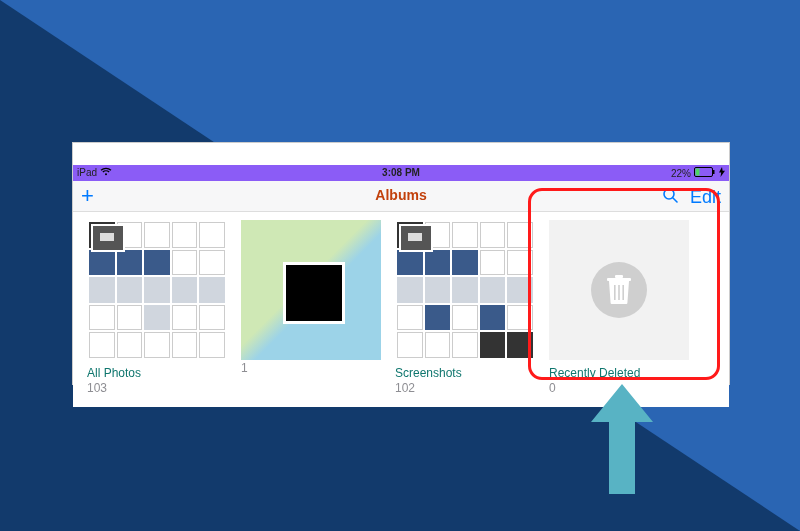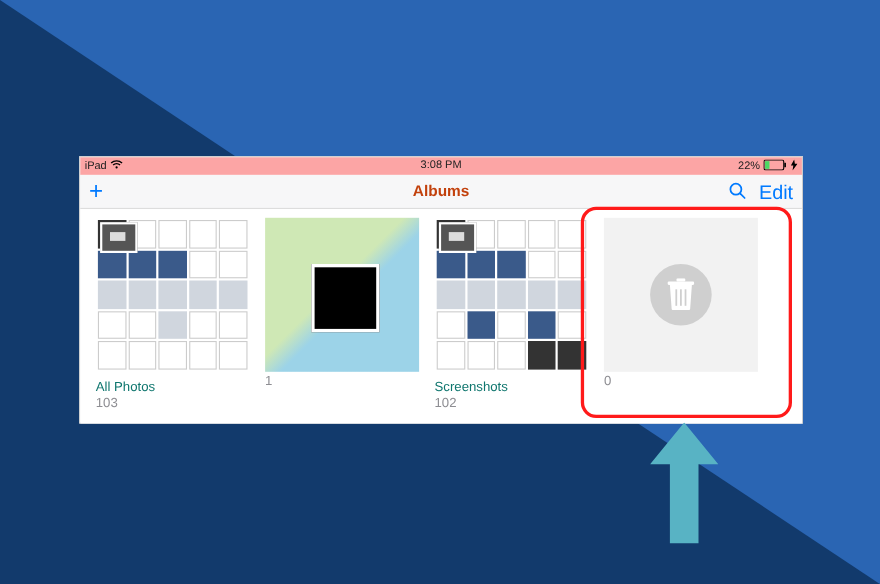--- a/index.html
+++ b/index.html
@@ -1,21 +1,21 @@
 <!DOCTYPE html>
 <html><head>
 <meta charset="utf-8">
 <style>
   html,body{margin:0;padding:0;width:800px;height:531px;overflow:hidden;font-family:-apple-system,Helvetica,Arial,sans-serif;}
   .bg{position:relative;width:800px;height:531px;background:#123a6c;}
   .tri{position:absolute;top:0;right:0;width:0;height:0;border-left:800px solid transparent;border-top:531px solid #2a65b3;}
   .window{position:absolute;left:72px;top:142px;width:656px;height:241px;background:#fff;border:1px solid #ccc;}
-  .statusbar{position:relative;height:16px;background:#fca5a5;font-size:10px;color:#222;}
+  .statusbar{position:relative;height:16px;background:#8b5cf6;font-size:10px;color:#222;margin-top:22px;}
   .sb-left{position:absolute;left:4px;top:2px;display:flex;align-items:center;gap:3px;}
-  .sb-center{position:absolute;left:50%;top:2px;transform:translateX(-50%);}
+  .sb-center{position:absolute;left:50%;top:2px;transform:translateX(-50%);font-weight:bold;}
   .sb-right{position:absolute;right:4px;top:2px;display:flex;align-items:center;gap:3px;}
   .wifi,.batt{display:inline-block;}
   .navbar{position:relative;height:30px;background:#f7f7f8;border-bottom:1px solid #ddd;}
   .nav-left{position:absolute;left:8px;top:4px;color:#007aff;font-size:22px;font-weight:300;line-height:22px;}
   .nav-title{position:absolute;left:50%;top:6px;transform:translateX(-50%);font-weight:600;font-size:14px;color:#c2410c;}
   .nav-right{position:absolute;right:8px;top:6px;display:flex;align-items:center;gap:12px;color:#007aff;font-size:18px;}
   .content{position:relative;height:195px;background:#fff;}
   .album{position:absolute;top:8px;width:140px;}
   .thumb{width:140px;height:140px;background:#eee;position:relative;overflow:hidden;}
   .al-name{font-size:12px;color:#0f766e;margin-top:6px;}
@@ -172,20 +172,21 @@
             <svg width="26" height="30" viewBox="0 0 26 30">
                 <path d="M3 6h20l-1.6 22a1 1 0 01-1 .9H5.6a1 1 0 01-1-.9L3 6z" fill="#fff"></path>
                 <rect x="1" y="3" width="24" height="3" rx="1" fill="#fff"></rect>
                 <rect x="9" y="0" width="8" height="3" rx="1" fill="#fff"></rect>
                 <rect x="8" y="10" width="1.6" height="15" fill="#cfcfcf"></rect>
                 <rect x="12.2" y="10" width="1.6" height="15" fill="#cfcfcf"></rect>
                 <rect x="16.4" y="10" width="1.6" height="15" fill="#cfcfcf"></rect>
               </svg>
           </div>
         </div>
+        <div class="al-name">Recently Deleted</div>
         <div class="al-count">0</div>
       </div>
 
     </div>
   </div>
 
   <div class="highlight" style="left:528px;top:188px;width:186px;height:186px;"></div>
 
   <svg class="arrow" style="left:591px;top:384px;" width="62" height="110" viewBox="0 0 62 110">
     <path d="M31 0 L62 38 L44 38 L44 110 L18 110 L18 38 L0 38 Z" fill="#58b3c4"></path>

